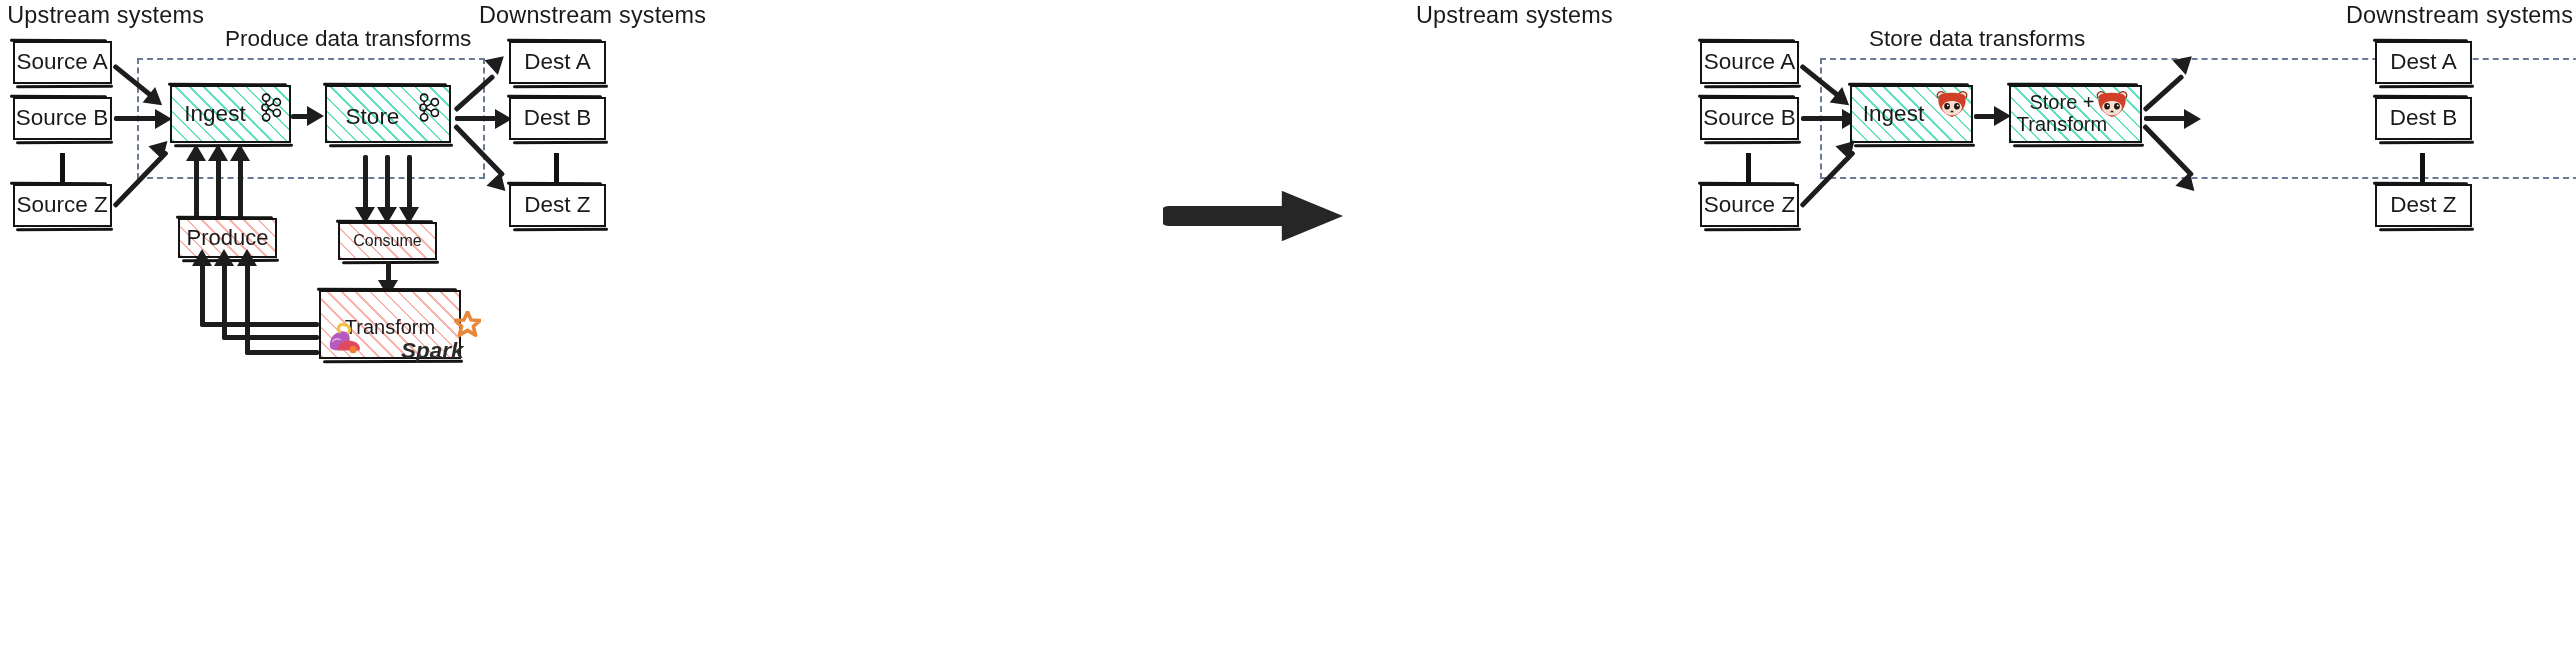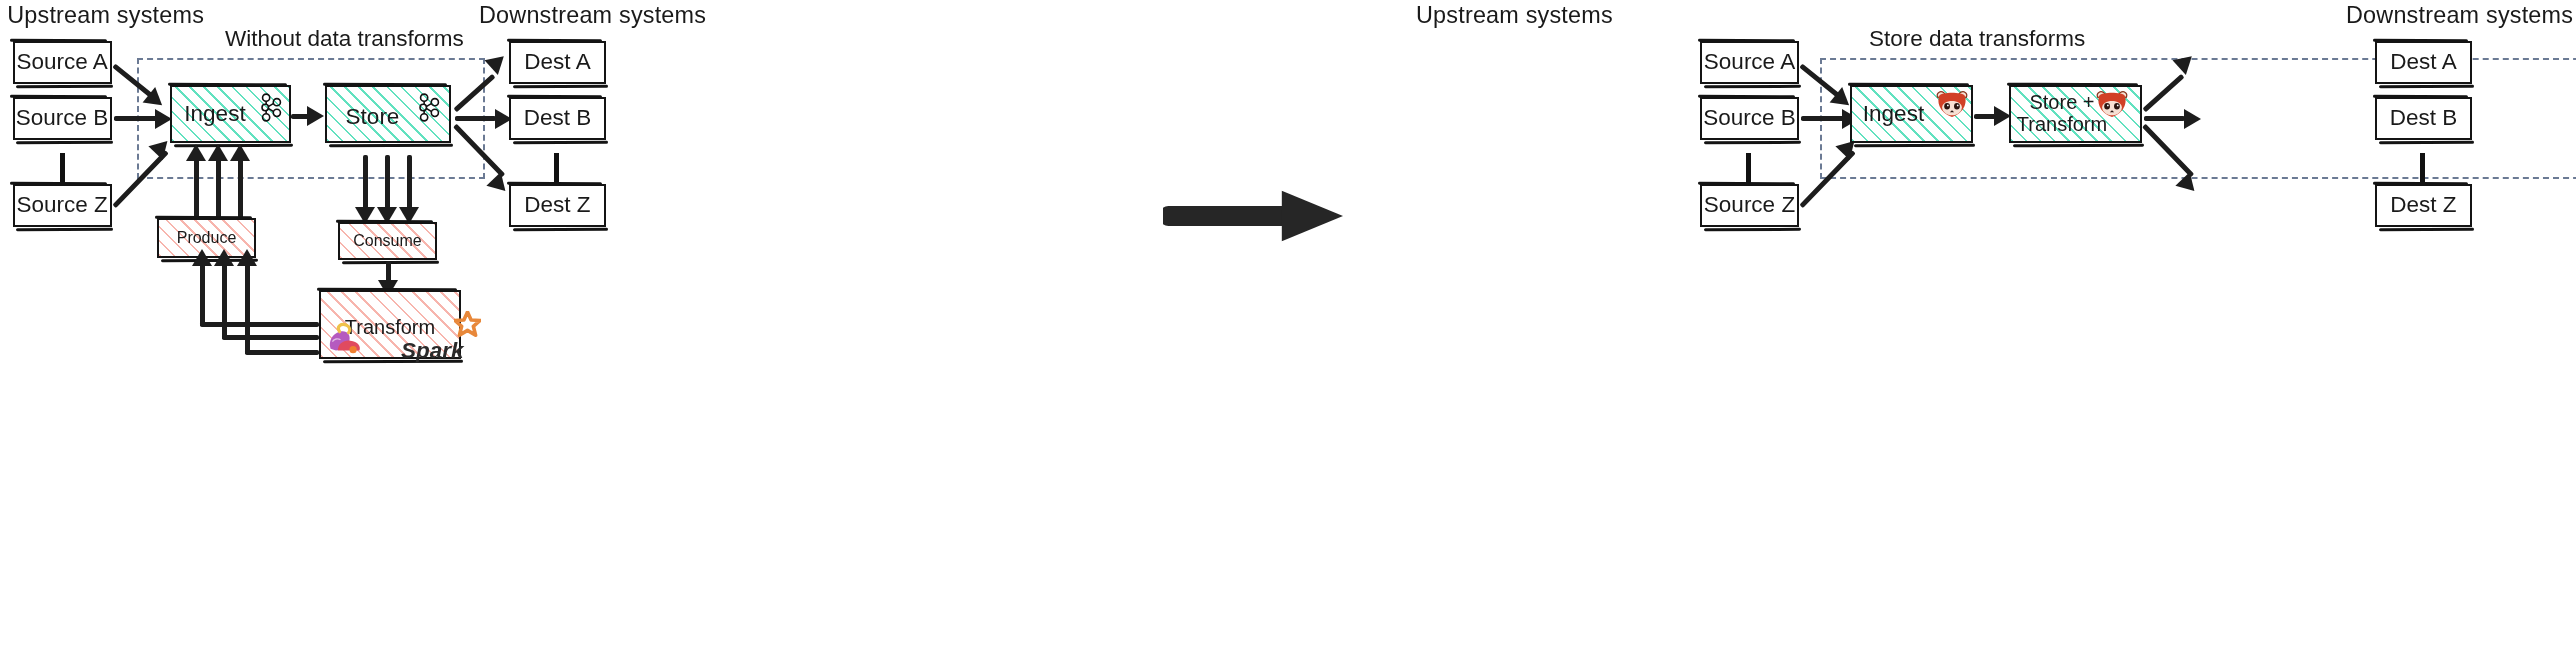--- a/index.html
+++ b/index.html
@@ -52,21 +52,21 @@
 
   .logo-text{font-style:italic;font-weight:bold;font-family:"Liberation Sans",sans-serif;margin-top:13px;}
 </style>
 </head>
 <body>
 
 <div class="stage">
 
   <div class="lbl" style="left:7.2px;top:1.8px;">Upstream systems</div>
   <div class="lbl" style="left:479px;top:1.8px;">Downstream systems</div>
-  <div class="panel-title" style="left:225px;top:26px;">Without data transforms</div>
+  <div class="panel-title" style="left:225px;top:26px;">Produce data transforms</div>
 
   <div class="dashbox" style="left:137px;top:58px;width:348px;height:121px;"></div>
 
   <div class="box" style="left:12.6px;top:41px;width:99px;height:43px;">
       <span class="txt">Source A</span>
     </div>
   <div class="box" style="left:12.6px;top:97px;width:99px;height:43px;">
       <span class="txt">Source B</span>
     </div>
   <div class="vdots" style="left:60px;top:153px;height:36px;"></div>
@@ -132,21 +132,21 @@
       <span class="txt">Dest Z</span>
     </div>
 
   <div class="ln" style="left:194px;top:155px;width:4.5px;height:65px;"></div>
   <div class="head u" style="left:186px;top:144px;"></div>
   <div class="ln" style="left:216px;top:155px;width:4.5px;height:65px;"></div>
   <div class="head u" style="left:208px;top:144px;"></div>
   <div class="ln" style="left:238px;top:155px;width:4.5px;height:65px;"></div>
   <div class="head u" style="left:230px;top:144px;"></div>
 
-  <div class="box hatch-pink" style="left:157px;top:218px;width:99px;height:40px;font-size:16px;">
+  <div class="box hatch-pink" style="left:178px;top:218px;width:99px;height:40px;font-size:22px;">
     <span class="txt">Produce</span>
   </div>
 
   <div class="ln" style="left:363px;top:155px;width:4.5px;height:56px;"></div>
   <div class="head d" style="left:355px;top:207px;"></div>
   <div class="ln" style="left:385px;top:155px;width:4.5px;height:56px;"></div>
   <div class="head d" style="left:377px;top:207px;"></div>
   <div class="ln" style="left:407px;top:155px;width:4.5px;height:56px;"></div>
   <div class="head d" style="left:399px;top:207px;"></div>
 

